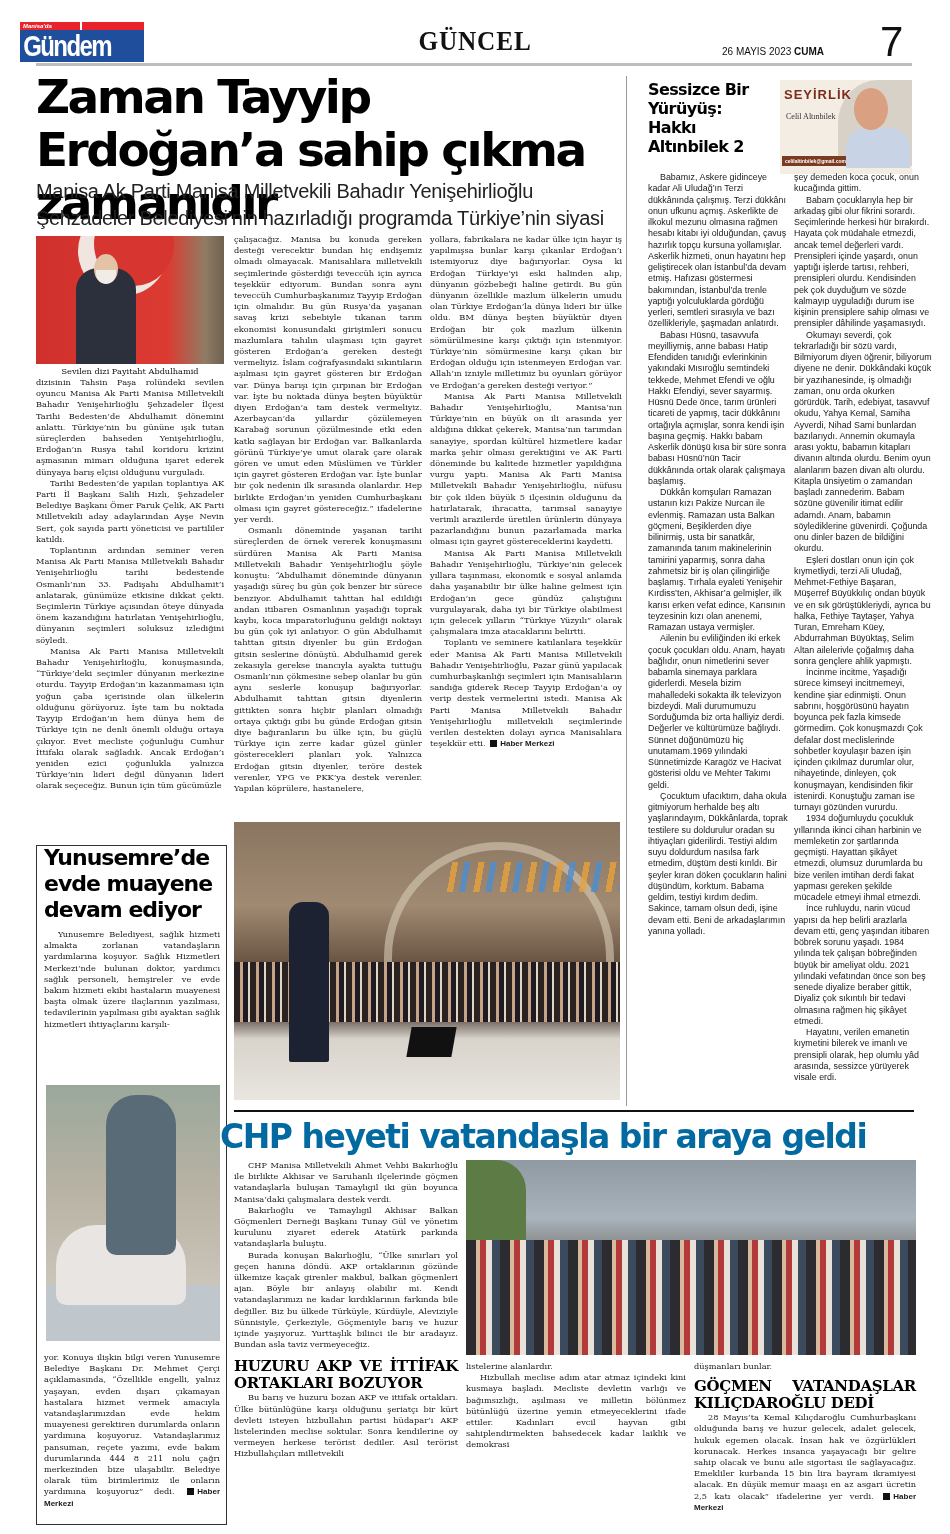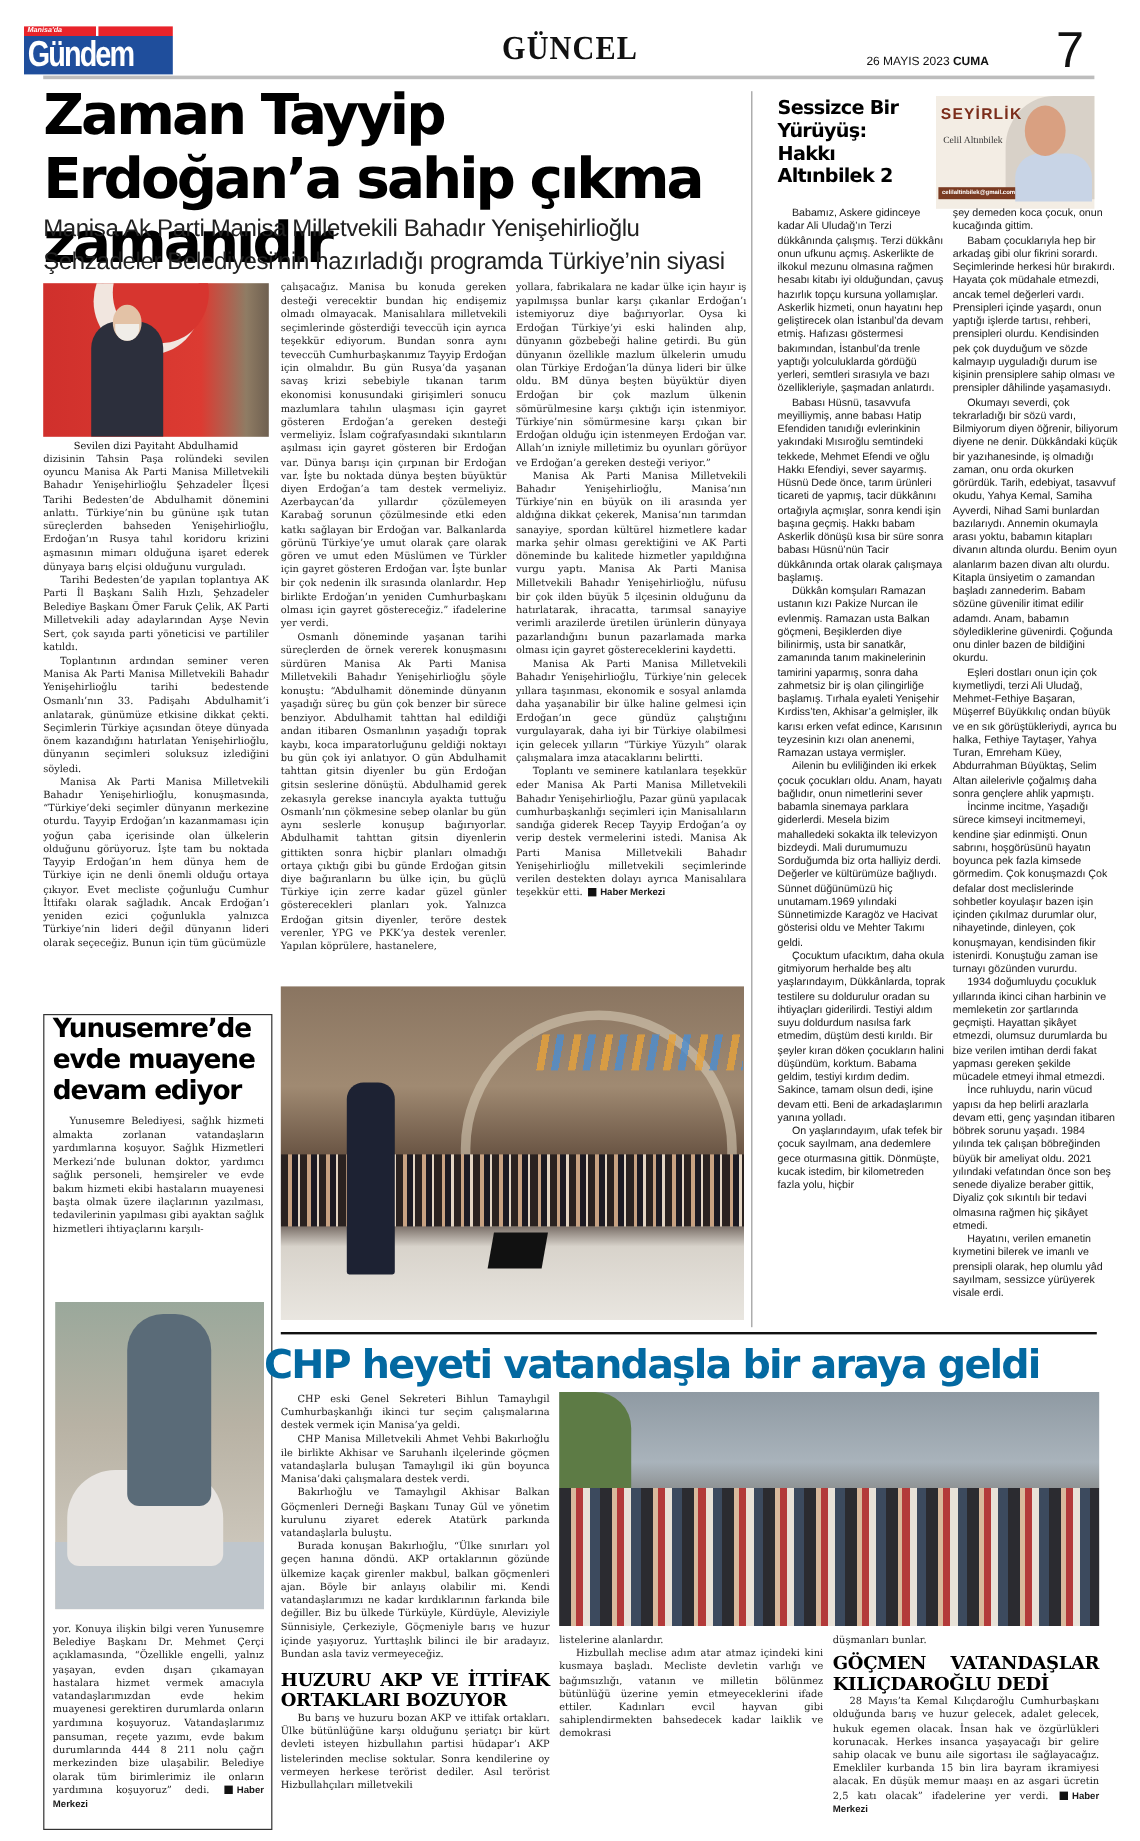--- a/index.html
+++ b/index.html
@@ -141,52 +141,50 @@
   <div class="n" style="width:50px">Celil Altınbilek</div>
   <div class="mail">celilaltinbilek@gmail.com</div>
 </div>
 
 <div class="abs body-sans rcol1">
   <p>Babamız, Askere gidinceye kadar Ali Uludağ’ın Terzi dükkânında çalışmış. Terzi dükkânı onun ufkunu açmış. Askerlikte de ilkokul mezunu olmasına rağmen hesabı kitabı iyi olduğundan, çavuş hazırlık topçu kursuna yollamışlar. Askerlik hizmeti, onun hayatını hep geliştirecek olan İstanbul’da devam etmiş. Hafızası göstermesi bakımından, İstanbul’da trenle yaptığı yolculuklarda gördüğü yerleri, semtleri sırasıyla ve bazı özellikleriyle, şaşmadan anlatırdı.</p>
   <p>Babası Hüsnü, tasavvufa meyilliymiş, anne babası Hatip Efendiden tanıdığı evlerinkinin yakındaki Mısıroğlu semtindeki tekkede, Mehmet Efendi ve oğlu Hakkı Efendiyi, sever sayarmış. Hüsnü Dede önce, tarım ürünleri ticareti de yapmış, tacir dükkânını ortağıyla açmışlar, sonra kendi işin başına geçmiş. Hakkı babam Askerlik dönüşü kısa bir süre sonra babası Hüsnü’nün Tacir dükkânında ortak olarak çalışmaya başlamış.</p>
   <p>Dükkân komşuları Ramazan ustanın kızı Pakize Nurcan ile evlenmiş. Ramazan usta Balkan göçmeni, Beşiklerden diye bilinirmiş, usta bir sanatkâr, zamanında tanım makinelerinin tamirini yaparmış, sonra daha zahmetsiz bir iş olan çilingirliğe başlamış. Tırhala eyaleti Yenişehir Kırdiss’ten, Akhisar’a gelmişler, ilk karısı erken vefat edince, Karısının teyzesinin kızı olan anenemi, Ramazan ustaya vermişler.</p>
   <p>Ailenin bu evliliğinden iki erkek çocuk çocukları oldu. Anam, hayatı bağlıdır, onun nimetlerini sever babamla sinemaya parklara giderlerdi. Mesela bizim mahalledeki sokakta ilk televizyon bizdeydi. Mali durumumuzu Sorduğumda biz orta halliyiz derdi. Değerler ve kültürümüze bağlıydı. Sünnet düğünümüzü hiç unutamam.1969 yılındaki Sünnetimizde Karagöz ve Hacivat gösterisi oldu ve Mehter Takımı geldi.</p>
   <p>Çocuktum ufacıktım, daha okula gitmiyorum herhalde beş altı yaşlarındayım, Dükkânlarda, toprak testilere su doldurulur oradan su ihtiyaçları giderilirdi. Testiyi aldım suyu doldurdum nasılsa fark etmedim, düştüm desti kırıldı. Bir şeyler kıran döken çocukların halini düşündüm, korktum. Babama geldim, testiyi kırdım dedim. Sakince, tamam olsun dedi, işine devam etti. Beni de arkadaşlarımın yanına yolladı.</p>
-  <p>On yaşlarındayım, ufak tefek bir çocuk sayılmam, ana dedemlere gece oturmasına gittik. Dönmüşte, kucak istedim, bir kilometreden fazla yolu, hiçbir</p>
 </div>
 <div class="abs body-sans rcol2">
   <p style="text-indent:0">şey demeden koca çocuk, onun kucağında gittim.</p>
   <p>Babam çocuklarıyla hep bir arkadaş gibi olur fikrini sorardı. Seçimlerinde herkesi hür bırakırdı. Hayata çok müdahale etmezdi, ancak temel değerleri vardı. Prensipleri içinde yaşardı, onun yaptığı işlerde tartısı, rehberi, prensipleri olurdu. Kendisinden pek çok duyduğum ve sözde kalmayıp uyguladığı durum ise kişinin prensiplere sahip olması ve prensipler dâhilinde yaşamasıydı.</p>
   <p>Okumayı severdi, çok tekrarladığı bir sözü vardı, Bilmiyorum diyen öğrenir, biliyorum diyene ne denir. Dükkândaki küçük bir yazıhanesinde, iş olmadığı zaman, onu orda okurken görürdük. Tarih, edebiyat, tasavvuf okudu, Yahya Kemal, Samiha Ayverdi, Nihad Sami bunlardan bazılarıydı. Annemin okumayla arası yoktu, babamın kitapları divanın altında olurdu. Benim oyun alanlarım bazen divan altı olurdu. Kitapla ünsiyetim o zamandan başladı zannederim. Babam sözüne güvenilir itimat edilir adamdı. Anam, babamın söylediklerine güvenirdi. Çoğunda onu dinler bazen de bildiğini okurdu.</p>
   <p>Eşleri dostları onun için çok kıymetliydi, terzi Ali Uludağ, Mehmet-Fethiye Başaran, Müşerref Büyükkılıç ondan büyük ve en sık görüştükleriydi, ayrıca bu halka, Fethiye Taytaşer, Yahya Turan, Emreham Küey, Abdurrahman Büyüktaş, Selim Altan ailelerivle çoğalmış daha sonra gençlere ahlik yapmıştı.</p>
   <p>İncinme incitme, Yaşadığı sürece kimseyi incitmemeyi, kendine şiar edinmişti. Onun sabrını, hoşgörüsünü hayatın boyunca pek fazla kimsede görmedim. Çok konuşmazdı Çok defalar dost meclislerinde sohbetler koyulaşır bazen işin içinden çıkılmaz durumlar olur, nihayetinde, dinleyen, çok konuşmayan, kendisinden fikir istenirdi. Konuştuğu zaman ise turnayı gözünden vururdu.</p>
   <p>1934 doğumluydu çocukluk yıllarında ikinci cihan harbinin ve memleketin zor şartlarında geçmişti. Hayattan şikâyet etmezdi, olumsuz durumlarda bu bize verilen imtihan derdi fakat yapması gereken şekilde mücadele etmeyi ihmal etmezdi.</p>
   <p>İnce ruhluydu, narin vücud yapısı da hep belirli arazlarla devam etti, genç yaşından itibaren böbrek sorunu yaşadı. 1984 yılında tek çalışan böbreğinden büyük bir ameliyat oldu. 2021 yılındaki vefatından önce son beş senede diyalize beraber gittik, Diyaliz çok sıkıntılı bir tedavi olmasına rağmen hiç şikâyet etmedi.</p>
-  <p>Hayatını, verilen emanetin kıymetini bilerek ve imanlı ve prensipli olarak, hep olumlu yâd sayılmam, sessizce yürüyerek visale erdi.</p>
+  <p>Hayatını, verilen emanetin kıymetini bilerek ve imanlı ve prensipli olarak, hep olumlu yâd arasında, sessizce yürüyerek visale erdi.</p>
 </div>
 
 <div class="abs hrule2"></div>
 <div class="abs h2">CHP heyeti vatandaşla bir araya geldi</div>
 
 <div class="abs body-serif" style="left:234px;top:1160px;width:224px">
-  <p>CHP eski Genel Sekreteri Bihlun Tamaylıgil Cumhurbaşkanlığı ikinci tur seçim çalışmalarına destek vermek için Manisa’ya geldi.</p>
   <p>CHP Manisa Milletvekili Ahmet Vehbi Bakırlıoğlu ile birlikte Akhisar ve Saruhanlı ilçelerinde göçmen vatandaşlarla buluşan Tamaylıgil iki gün boyunca Manisa’daki çalışmalara destek verdi.</p>
   <p>Bakırlıoğlu ve Tamaylıgil Akhisar Balkan Göçmenleri Derneği Başkanı Tunay Gül ve yönetim kurulunu ziyaret ederek Atatürk parkında vatandaşlarla buluştu.</p>
   <p>Burada konuşan Bakırlıoğlu, “Ülke sınırları yol geçen hanına döndü. AKP ortaklarının gözünde ülkemize kaçak girenler makbul, balkan göçmenleri ajan. Böyle bir anlayış olabilir mi. Kendi vatandaşlarımızı ne kadar kırdıklarının farkında bile değiller. Biz bu ülkede Türküyle, Kürdüyle, Aleviziyle Sünnisiyle, Çerkeziyle, Göçmeniyle barış ve huzur içinde yaşıyoruz. Yurttaşlık bilinci ile bir aradayız. Bundan asla taviz vermeyeceğiz.</p>
   <div class="sub-h" style="margin-top:8px">HUZURU AKP VE İTTİFAK ORTAKLARI BOZUYOR</div>
   <p>Bu barış ve huzuru bozan AKP ve ittifak ortakları. Ülke bütünlüğüne karşı olduğunu şeriatçı bir kürt devleti isteyen hizbullahın partisi hüdapar’ı AKP listelerinden meclise soktular. Sonra kendilerine oy vermeyen herkese terörist dediler. Asıl terörist Hizbullahçıları milletvekili</p>
 </div>
 
 <div class="abs photo4">
     <div class="tree"></div>
     <div class="row"></div>
   </div>
 
 <div class="abs body-serif" style="left:466px;top:1361px;width:220px">
   <p style="text-indent:0">listelerine alanlardır.</p>
-  <p>Hizbullah meclise adım atar atmaz içindeki kini kusmaya başladı. Mecliste devletin varlığı ve bağımsızlığı, vatanın ve milletin bölünmez bütünlüğü üzerine yemin etmeyeceklerini ifade ettiler. Kadınları evcil hayvan gibi sahiplendirmekten bahsedecek kadar laiklik ve demokrasi</p>
+  <p>Hizbullah meclise adım atar atmaz içindeki kini kusmaya başladı. Mecliste devletin varlığı ve bağımsızlığı, aşılması ve milletin bölünmez bütünlüğü üzerine yemin etmeyeceklerini ifade ettiler. Kadınları evcil hayvan gibi sahiplendirmekten bahsedecek kadar laiklik ve demokrasi</p>
 </div>
 
 <div class="abs body-serif" style="left:694px;top:1361px;width:222px">
   <p style="text-indent:0">düşmanları bunlar.</p>
   <div class="sub-h" style="margin-top:6px">GÖÇMEN VATANDAŞLAR KILIÇDAROĞLU DEDİ</div>
   <p><span>28 Mayıs’ta Kemal Kılıçdaroğlu Cumhurbaşkanı olduğunda barış ve huzur gelecek, adalet gelecek, hukuk egemen olacak. İnsan hak ve özgürlükleri korunacak. Herkes insanca yaşayacağı bir gelire sahip olacak ve bunu aile sigortası ile sağlayacağız. Emekliler kurbanda 15 bin lira bayram ikramiyesi alacak. En düşük memur maaşı en az asgari ücretin 2,5 katı olacak” ifadelerine yer verdi.</span> <span class="sig">Haber Merkezi</span></p>
 </div>
 
 </body></html>

